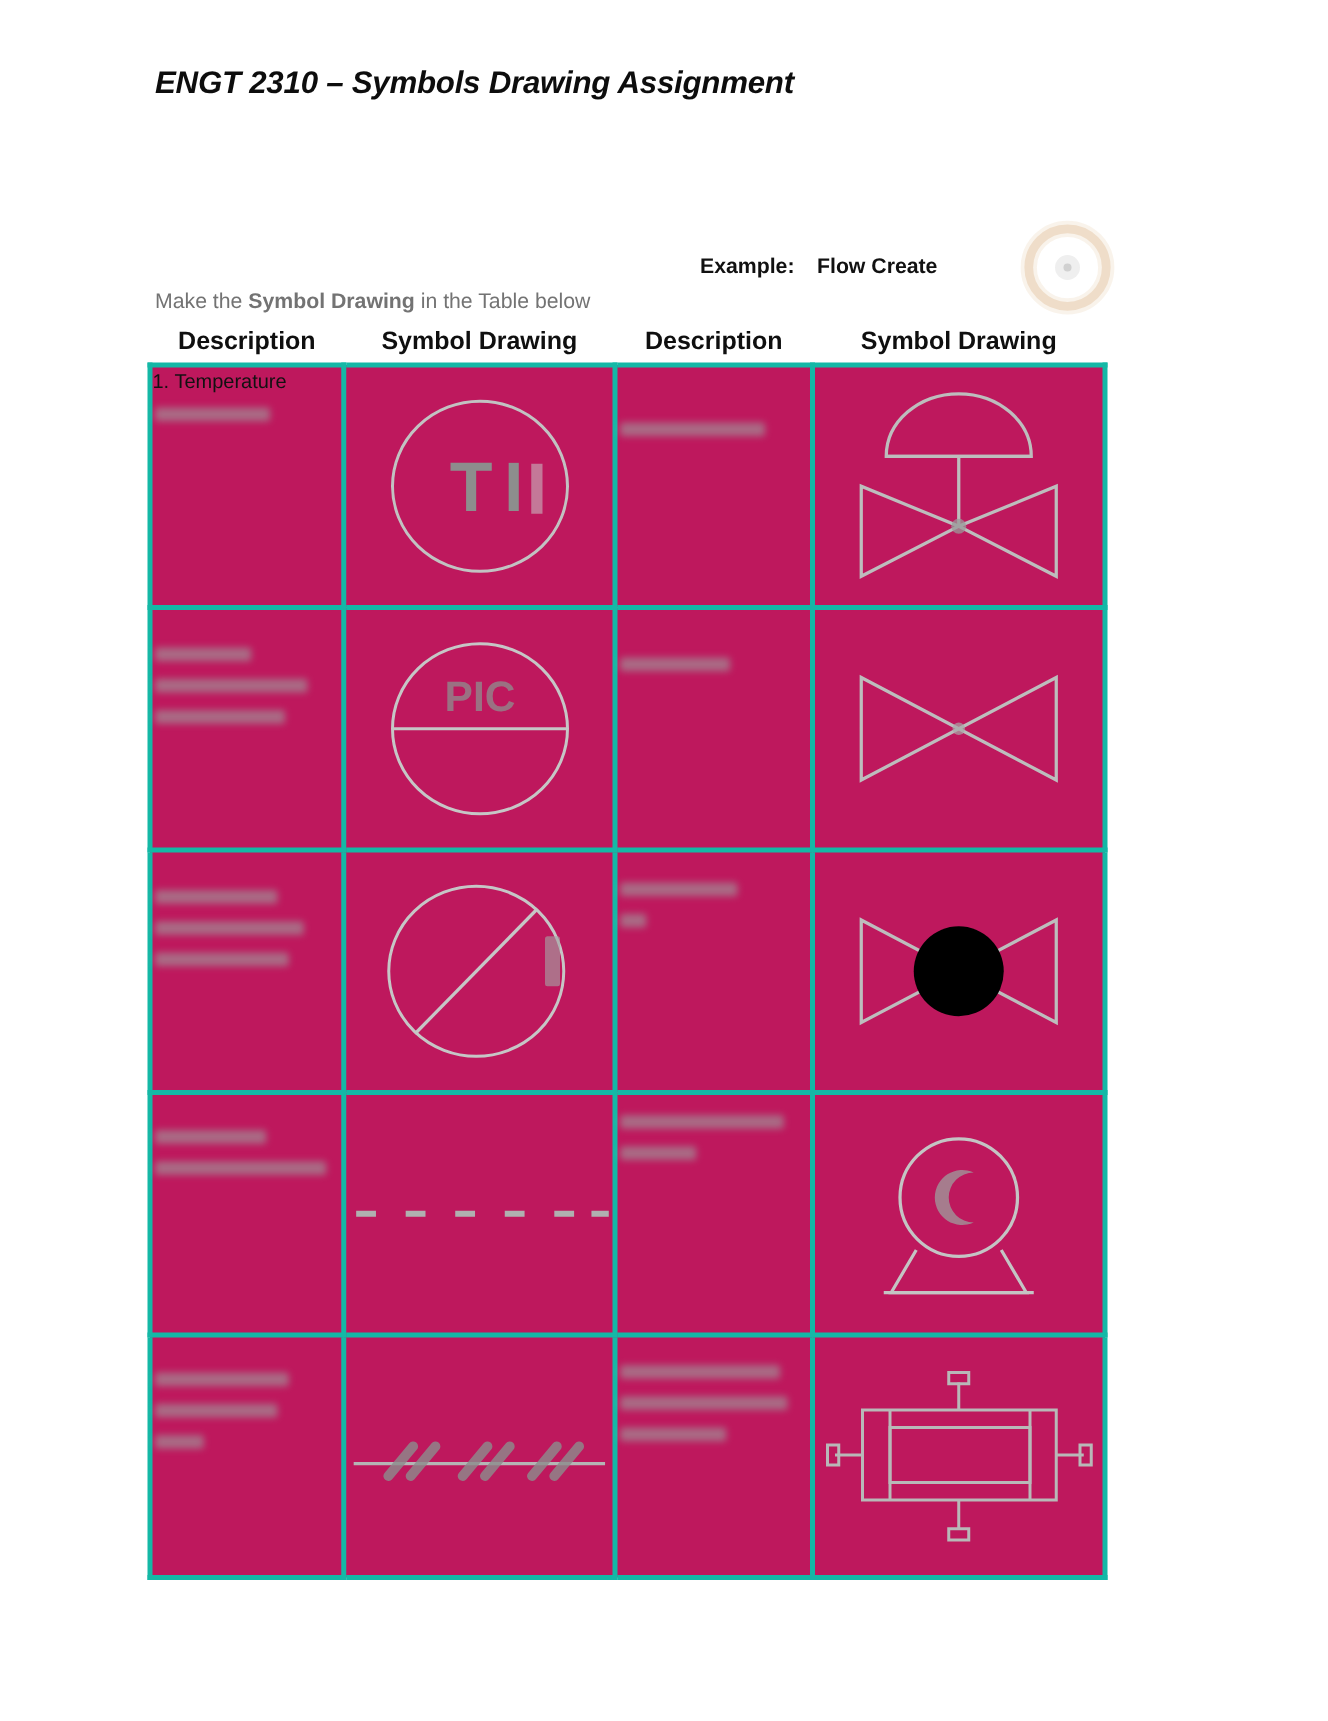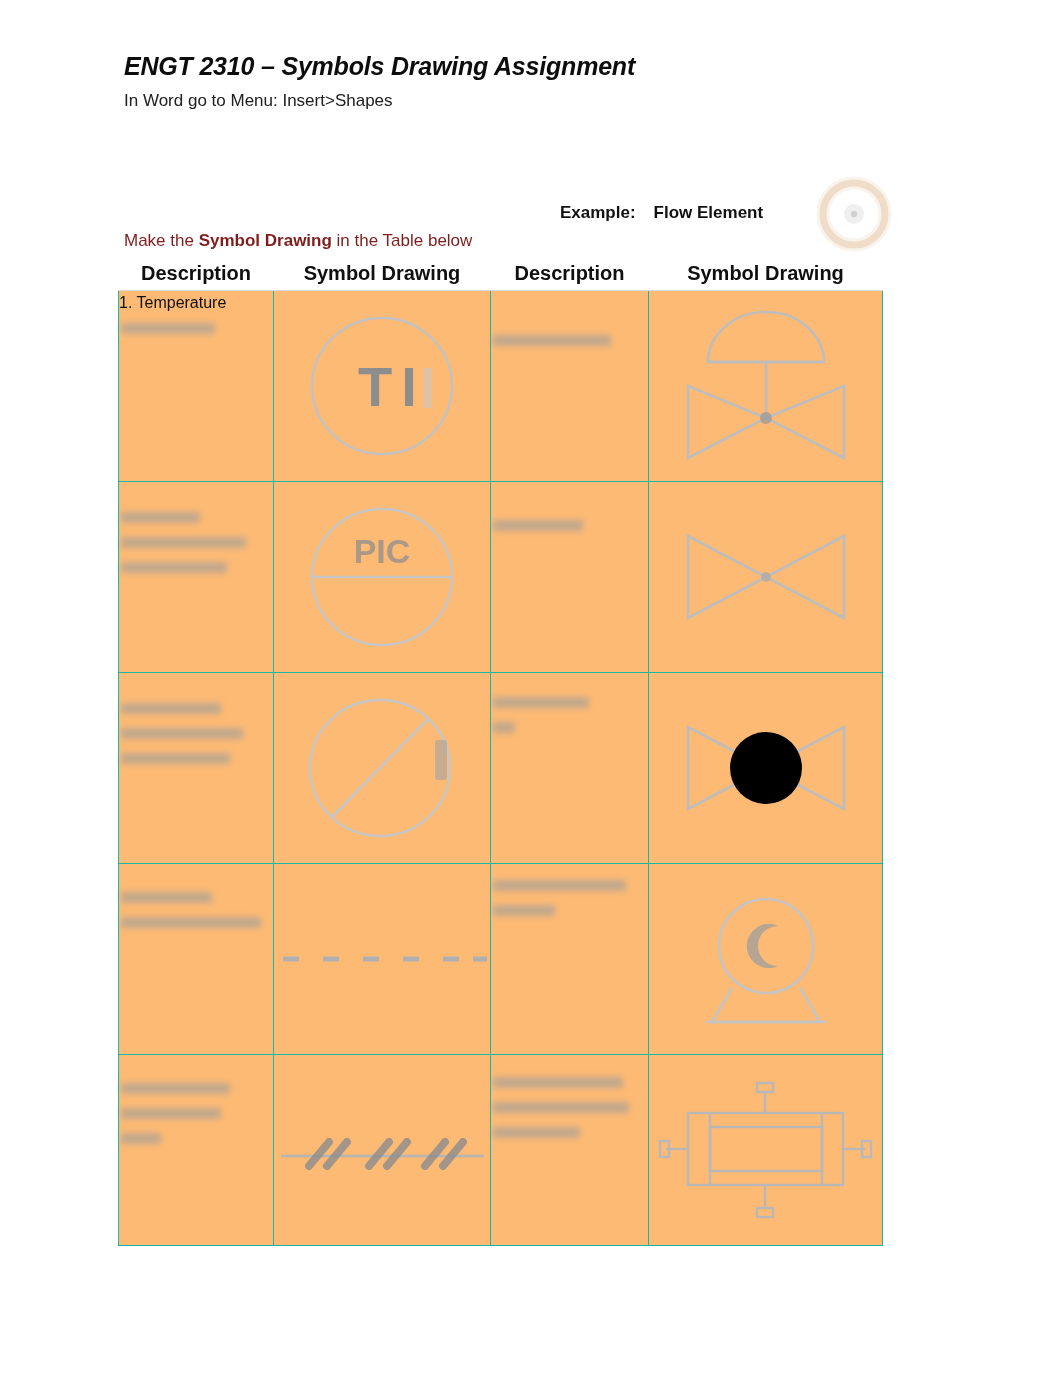--- a/index.html
+++ b/index.html
@@ -87,39 +87,39 @@
     width: 88px;
     height: 88px;
     pointer-events: none;
   }
 
   .makesymbol-line {
     position: absolute;
     left: 124px;
     top: 231px;
     font-size: 17px;
-    color: #7f1d1d;
+    color: #737373;
     white-space: nowrap;
   }
   .makesymbol-line b { font-weight: bold; }
 
   
   .symbol-table {
     position: absolute;
     left: 118px;
     top: 256px;
     width: 764px;
     border-collapse: collapse;
     table-layout: fixed;
   }
   .symbol-table td, .symbol-table th {
-    border: 1px solid #14b8a6;
+    border: 4px solid #14b8a6;
     padding: 0;
     vertical-align: top;
-    background: #fdba74;
+    background: #be185d;
   }
   .symbol-table thead th {
     border: none;
     border-bottom: 1px solid #d9d9d9;
     height: 34px;
     font-size: 20px;
     font-weight: bold;
     color: #0f0f0f;
     text-align: center;
     vertical-align: middle;
@@ -178,25 +178,24 @@
 </head>
 <body>
 
 <div class="page">
 
   <div class="header-block">
     <div class="doc-title">ENGT 2310 – Symbols Drawing Assignment</div>
 
 
 
-    <div class="instruction-sub">In Word go to Menu: Insert&gt;Shapes</div>
   </div>
 
   <div class="example-line">
-    <span class="ex-label">Example:</span><span>Flow Element</span>
+    <span class="ex-label">Example:</span><span>Flow Create</span>
   </div>
 
   <div class="example-symbol">
     <svg width="88" height="88" viewBox="0 0 88 88">
       <circle cx="44" cy="44" r="31" fill="none" stroke="#e3c3a0" stroke-width="7" opacity="0.55"></circle>
       <circle cx="44" cy="44" r="31" fill="none" stroke="#efdcc5" stroke-width="13" opacity="0.35"></circle>
       <circle cx="44" cy="44" r="10" fill="#e9e9ea" opacity="0.75"></circle>
       <circle cx="44" cy="44" r="3.2" fill="#bdbdbd" opacity="0.6"></circle>
     </svg>
   </div>

